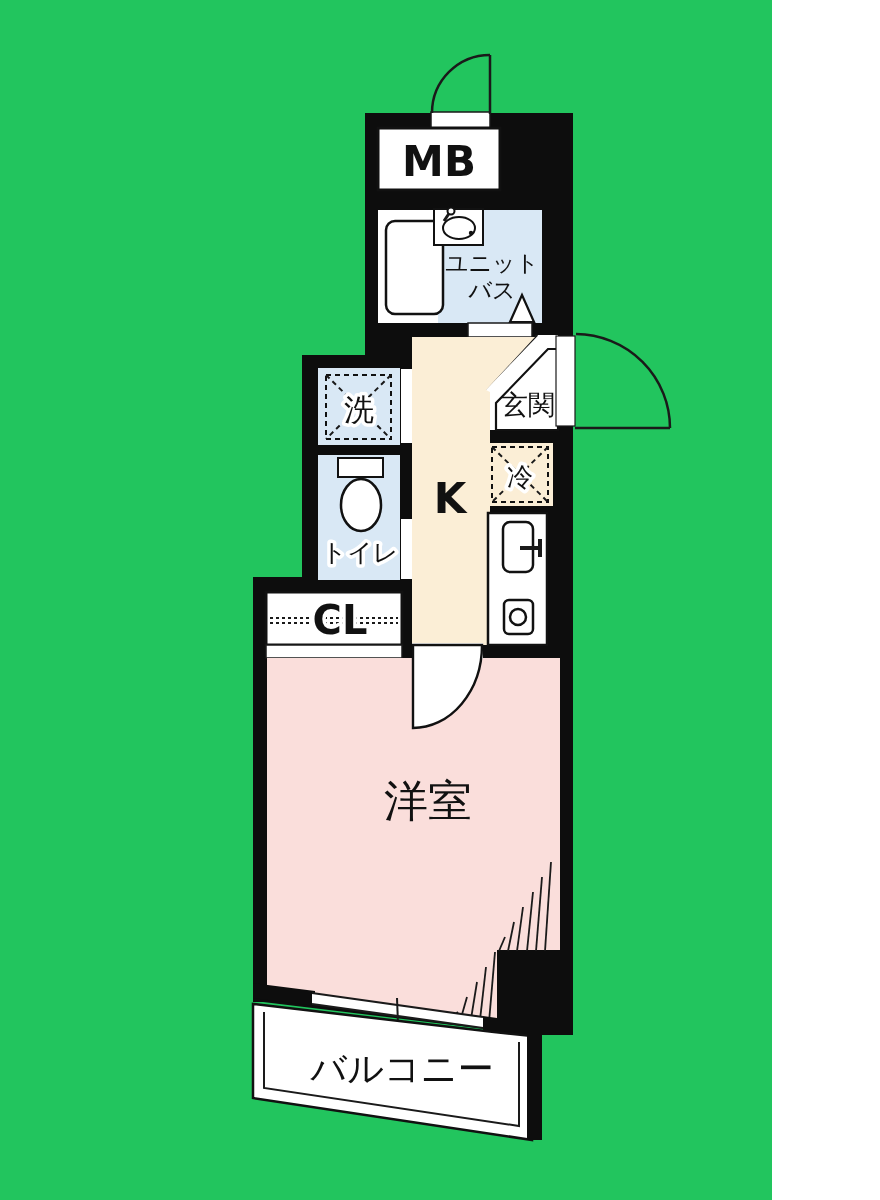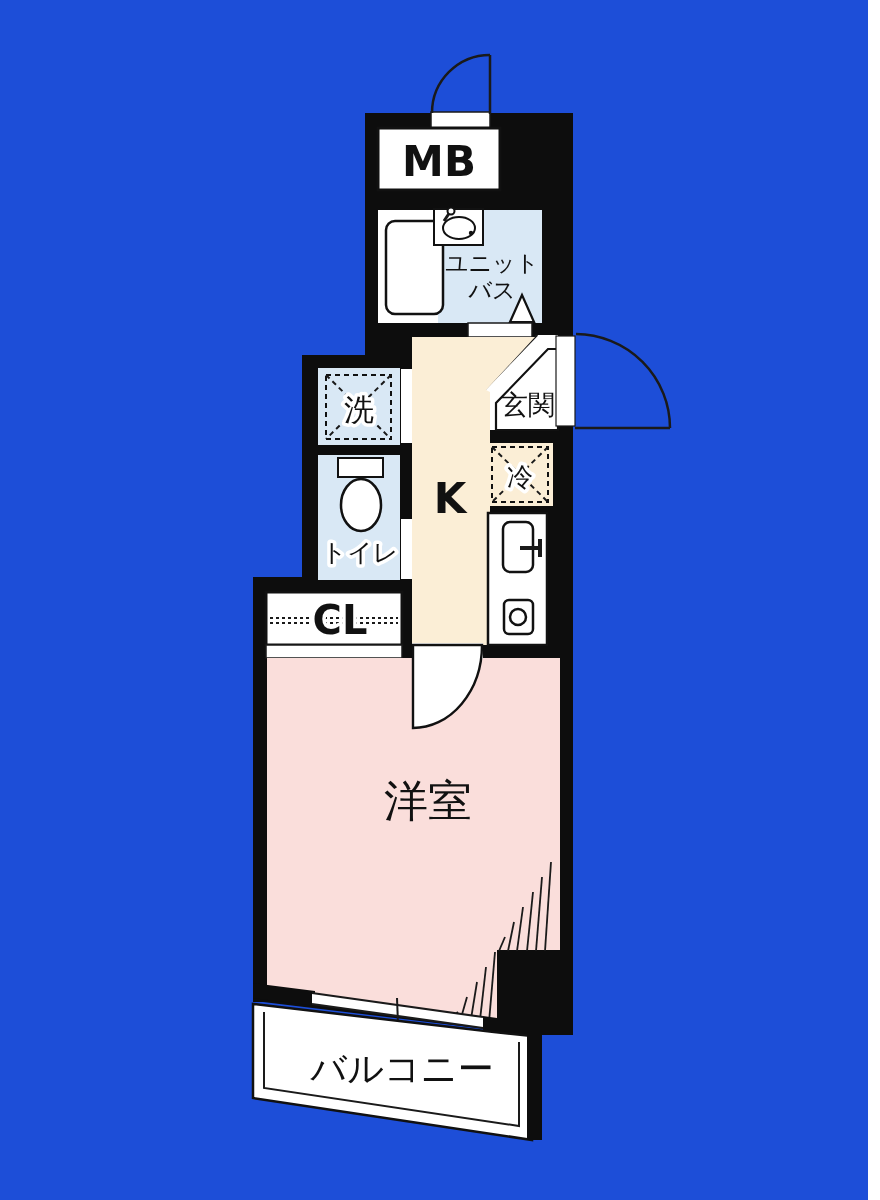--- a/index.html
+++ b/index.html
@@ -1,16 +1,16 @@
 <!DOCTYPE html>
 <html><head>
 <meta charset="utf-8">
 <style>
   html,body{margin:0;padding:0;background:#ffffff;}
-  .stage{position:relative;width:868px;height:1200px;background:#1d4ed8;overflow:hidden;text-align:right;}
+  .stage{position:relative;width:772px;height:1200px;background:#22c55e;overflow:hidden;text-align:right;}
   svg{display:block;}
   svg text{font-family:"DejaVu Sans","Liberation Sans",sans-serif;fill:#111;}
   .halo{paint-order:stroke;stroke:#fff;stroke-width:7px;stroke-linejoin:round;}
   .lbl-big{font-size:44px;font-weight:500;}
   .lbl-k{font-size:42px;font-weight:700;}
   .lbl-mb{font-size:42px;font-weight:600;}
   .lbl-cl{font-size:40px;font-weight:600;}
   .lbl-mid{font-size:27px;}
   .lbl-sm{font-size:23px;}
   .lbl-wash{font-size:30px;}

